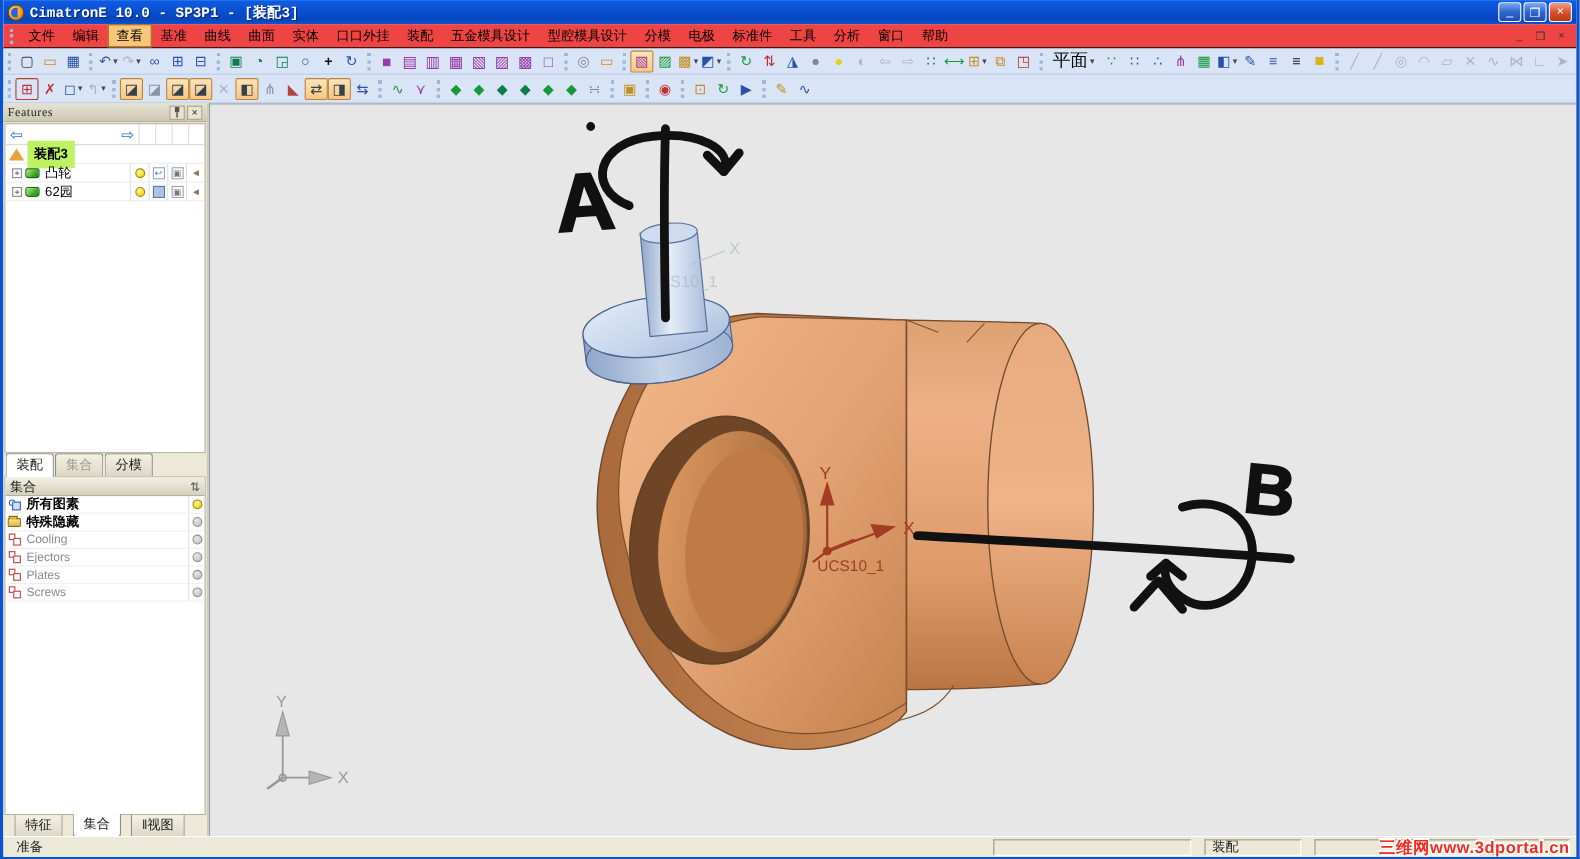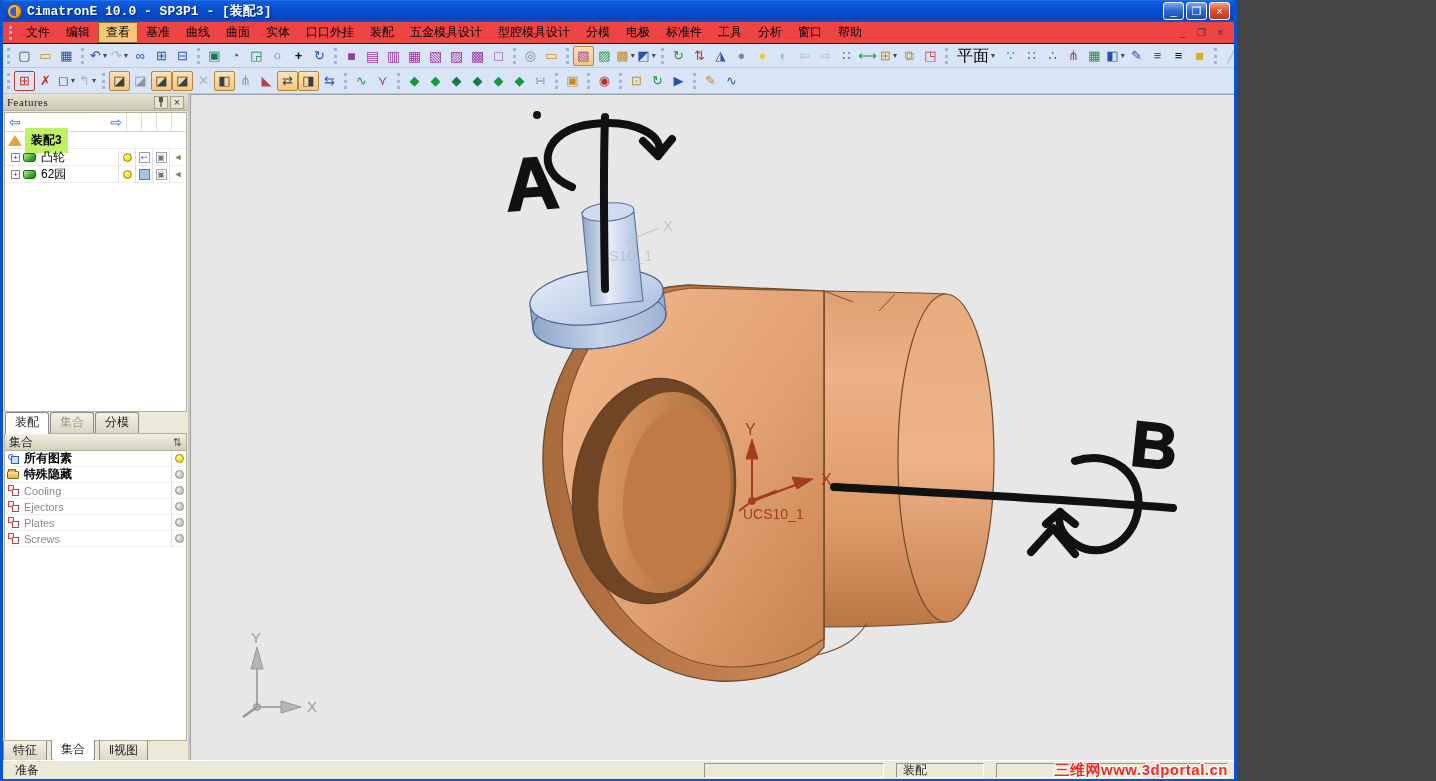--- a/index.html
+++ b/index.html
@@ -1,17 +1,17 @@
 <!DOCTYPE html>
 <html><head>
 <meta charset="utf-8">
 <style>
   *{box-sizing:border-box;margin:0;padding:0}
   body{font-family:"Liberation Sans",sans-serif;font-size:12px;background:#444;-webkit-font-smoothing:antialiased}
-  .window{width:1237px;height:781px;display:flex;flex-direction:column;border-left:3px solid #0b53cf;border-right:3px solid #0b53cf;border-bottom:2px solid #0b53cf;background:#d9e4f6;overflow:hidden;position:relative}
+  .window{width:1436px;height:781px;display:flex;flex-direction:column;border-left:3px solid #0b53cf;border-right:3px solid #0b53cf;border-bottom:2px solid #0b53cf;background:#d9e4f6;overflow:hidden;position:relative}
   
   .titlebar{height:22px;background:linear-gradient(180deg,#2a7ef5 0%,#0f5be0 6%,#0a4fd2 45%,#0646bb 85%,#0d55d8 100%);display:flex;align-items:center;padding:0 4px;color:#fff;flex:0 0 auto}
   .app-logo{width:15px;height:15px;border-radius:50%;background:radial-gradient(circle at 35% 35%,#ffd75e,#f59b22 60%,#c86a00);border:1px solid #7a4a00;margin-right:5px;position:relative}
   .app-logo::after{content:"";position:absolute;left:2px;top:2px;width:6px;height:9px;border-radius:6px 0 0 6px;background:#2b62d8}
   .title-text{font-weight:bold;font-size:13px;font-family:"Liberation Mono","DejaVu Sans Mono",monospace;text-shadow:1px 1px 1px #00247a;flex:1}
   .tbtns{display:flex;gap:2px}
   .tbtn{width:21px;height:18px;border-radius:3px;border:1px solid #fff;display:flex;align-items:center;justify-content:center;font-size:11px;color:#fff;background:linear-gradient(180deg,#7aa7f0,#2f66cf 50%,#1d4fb5);cursor:default}
   .tbtn.close{background:linear-gradient(180deg,#f3a089,#d9512c 50%,#b83a18)}
   
   .menubar{height:22px;display:flex;align-items:center;background:#ef4444;border-bottom:1px solid #000000;padding-left:6px;flex:0 0 auto}
@@ -79,21 +79,21 @@
   .set-icon{width:16px;display:flex;align-items:center;justify-content:center}
   .ic-squares{width:11px;height:11px;position:relative}
   .ic-squares::before{content:"";position:absolute;left:0;top:0;width:4px;height:4px;border:1px solid #c04040;background:#fff}
   .ic-squares::after{content:"";position:absolute;right:0;bottom:0;width:5px;height:5px;border:1px solid #c04040;background:#fff}
   .ic-node{width:11px;height:11px;position:relative}
   .ic-node::before{content:"";position:absolute;left:0;top:1px;width:4px;height:4px;border-radius:50%;border:1px solid #3a5ac0;background:#fff}
   .ic-node::after{content:"";position:absolute;right:0;bottom:0;width:6px;height:6px;border:1px solid #3a5ac0;background:#cfe0ff}
   .ic-folder{width:12px;height:8px;background:linear-gradient(180deg,#ffe38a,#e0b83a);border:1px solid #8a6a10;border-radius:1px;position:relative}
   .ic-folder::before{content:"";position:absolute;left:0;top:-3px;width:6px;height:2px;background:#e0b83a;border:1px solid #8a6a10;border-bottom:none}
   .set-bulbcol{width:15px;height:100%;border-left:1px solid #e0e0e0;display:flex;align-items:center;justify-content:center}
-  .bottom-tabs{height:19px;display:flex;align-items:flex-start;padding:0 0;gap:4px;flex:0 0 auto;background:#ece9d8}
+  .bottom-tabs{height:19px;display:flex;align-items:flex-start;padding:0 10px;gap:9px;flex:0 0 auto;background:#ece9d8}
   .bottom-tabs .tab{border-top:none;border-bottom:1px solid #8a8a8a;border-radius:0 0 3px 3px;padding:1px 9px 2px}
   .bottom-tabs .tab.active{top:-1px;border-bottom:1px solid #8a8a8a;background:#fff}
   
   .viewport{flex:1;position:relative;background:#e7e7e7;border-top:1px solid #9aa0a8;border-left:1px solid #9aa0a8;overflow:hidden}
   .viewport svg{position:absolute;left:0;top:0}
   
   .statusbar{height:19px;background:#ece9d8;border-top:1px solid #fff;display:flex;align-items:center;flex:0 0 auto;position:relative;font-size:12px}
   .status-cell{height:15px;border:1px solid;border-color:#9a9584 #fff #fff #9a9584;margin:0 6px;display:flex;align-items:center;padding:0 6px;color:#222}
   .status-left{flex:1;border:none;padding-left:6px}
   .watermark{position:absolute;right:6px;top:0;height:19px;display:flex;align-items:center;font-size:15px;font-weight:bold;color:#f52a1e;letter-spacing:.5px;text-shadow:-1px -1px 0 #fff,1px -1px 0 #fff,-1px 1px 0 #fff,1px 1px 0 #fff,0 0 2px #fff;z-index:5}

